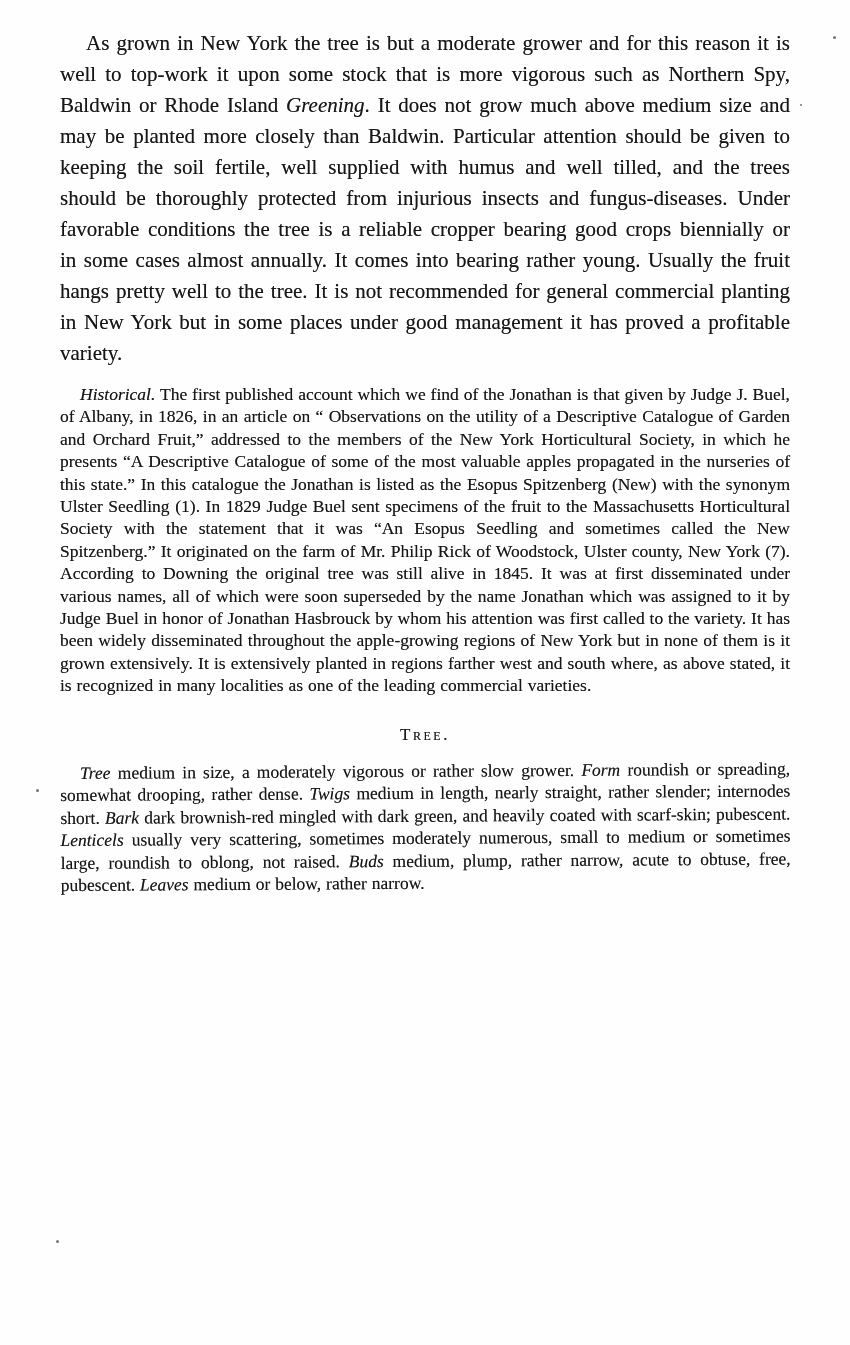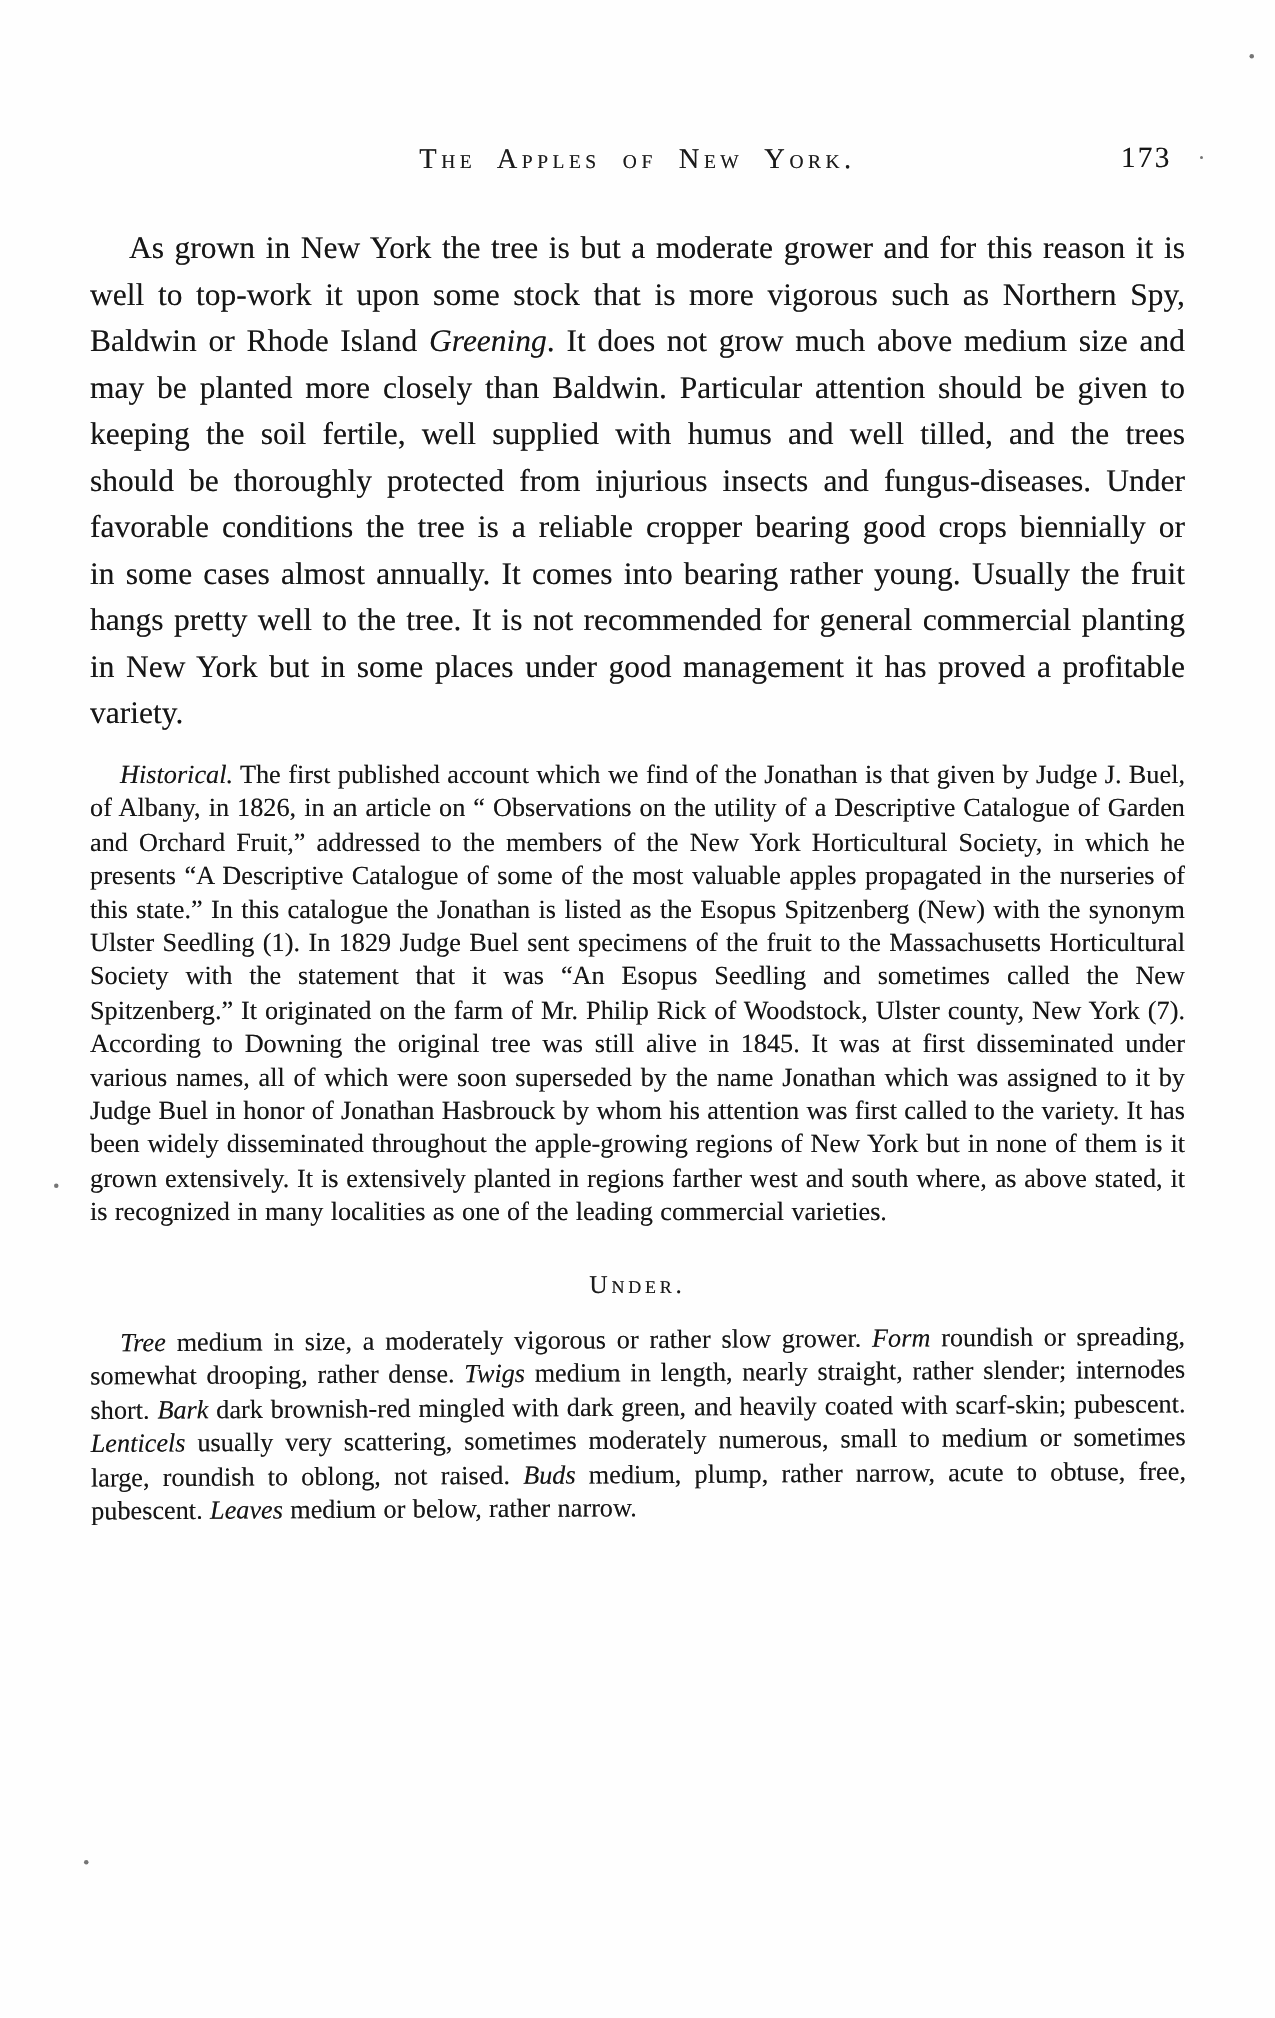--- a/index.html
+++ b/index.html
@@ -78,31 +78,27 @@
     border-radius: 50%;
     opacity: 0.7;
   }
 </style>
 </head>
 <body>
 
 <div class="page">
   <div class="content">
 
-    <header class="running-head">
-      <span class="running-title">The Apples of New York.</span>
-      <span class="page-number">173</span>
-    </header>
 
     <main class="body-text">
       <p class="para-indent"><span>As grown in New York the tree is but a moderate grower and for this reason it is well to top-work it upon some stock that is more vigorous such as Northern Spy, Baldwin or Rhode Island </span><i>Greening</i><span>.  It does not grow much above medium size and may be planted more closely than Baldwin.  Particular attention should be given to keeping the soil fertile, well supplied with humus and well tilled, and the trees should be thoroughly protected from injurious insects and fungus-diseases.  Under favorable conditions the tree is a reliable cropper bearing good crops biennially or in some cases almost annually.  It comes into bearing rather young.  Usually the fruit hangs pretty well to the tree.  It is not recommended for general commercial planting in New York but in some places under good management it has proved a profitable variety.</span></p>
 
       <p class="small-text para-indent historical-para"><i>Historical.</i><span>  The first published account which we find of the Jonathan is that given by Judge J. Buel, of Albany, in 1826, in an article on “ Observations on the utility of a Descriptive Catalogue of Garden and Orchard Fruit,” addressed to the members of the New York Horticultural Society, in which he presents “A Descriptive Catalogue of some of the most valuable apples propagated in the nurseries of this state.”  In this catalogue the Jonathan is listed as the Esopus Spitzenberg (New) with the synonym Ulster Seedling (1).  In 1829 Judge Buel sent specimens of the fruit to the Massachusetts Horticultural Society with the statement that it was “An Esopus Seedling and sometimes called the New Spitzenberg.”  It originated on the farm of Mr. Philip Rick of Woodstock, Ulster county, New York (7).  According to Downing the original tree was still alive in 1845.  It was at first disseminated under various names, all of which were soon superseded by the name Jonathan which was assigned to it by Judge Buel in honor of Jonathan Hasbrouck by whom his attention was first called to the variety.  It has been widely disseminated throughout the apple-growing regions of New York but in none of them is it grown extensively.  It is extensively planted in regions farther west and south where, as above stated, it is recognized in many localities as one of the leading commercial varieties.</span></p>
 
-      <h2 class="section-heading">Under.</h2>
+      <h2 class="section-heading">Tree.</h2>
 
       <p class="small-text para-indent tree-para"><i>Tree</i><span> medium in size, a moderately vigorous or rather slow grower.  </span><i>Form</i><span> roundish or spreading, somewhat drooping, rather dense.  </span><i>Twigs</i><span> medium in length, nearly straight, rather slender; internodes short.  </span><i>Bark</i><span> dark brownish-red mingled with dark green, and heavily coated with scarf-skin; pubescent.  </span><i>Lenticels</i><span> usually very scattering, sometimes moderately numerous, small to medium or sometimes large, roundish to oblong, not raised.  </span><i>Buds</i><span> medium, plump, rather narrow, acute to obtuse, free, pubescent.  </span><i>Leaves</i><span> medium or below, rather narrow.</span></p>
     </main>
   </div>
 
   <div class="speck" style="left:833px; top:36px; width:3px; height:3px;"></div>
   <div class="speck" style="left:800px; top:104px; width:2px; height:2px;"></div>
   <div class="speck" style="left:36px; top:789px; width:3px; height:3px;"></div>
   <div class="speck" style="left:56px; top:1240px; width:3px; height:3px;"></div>
 </div>

